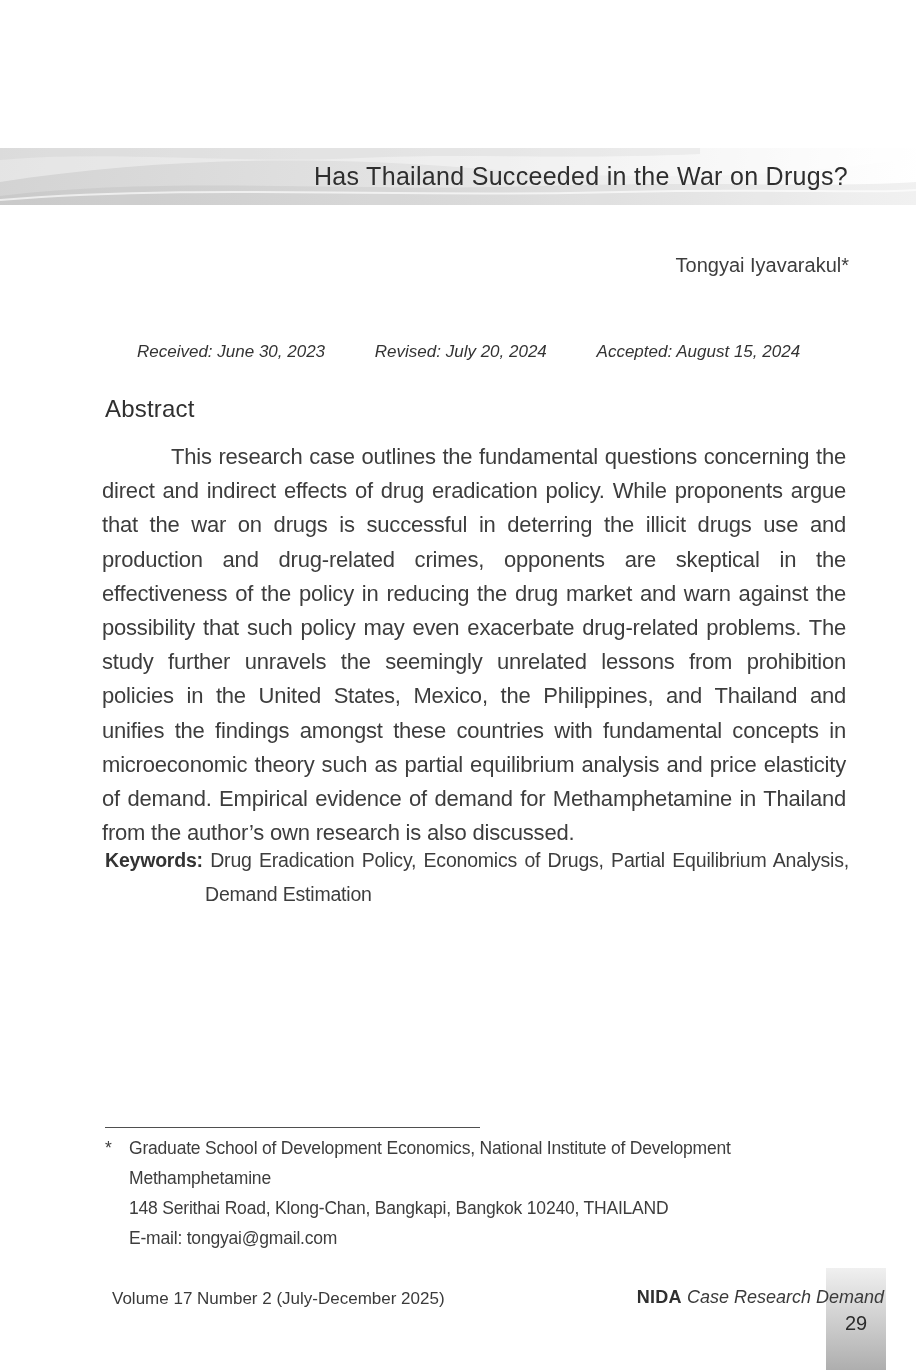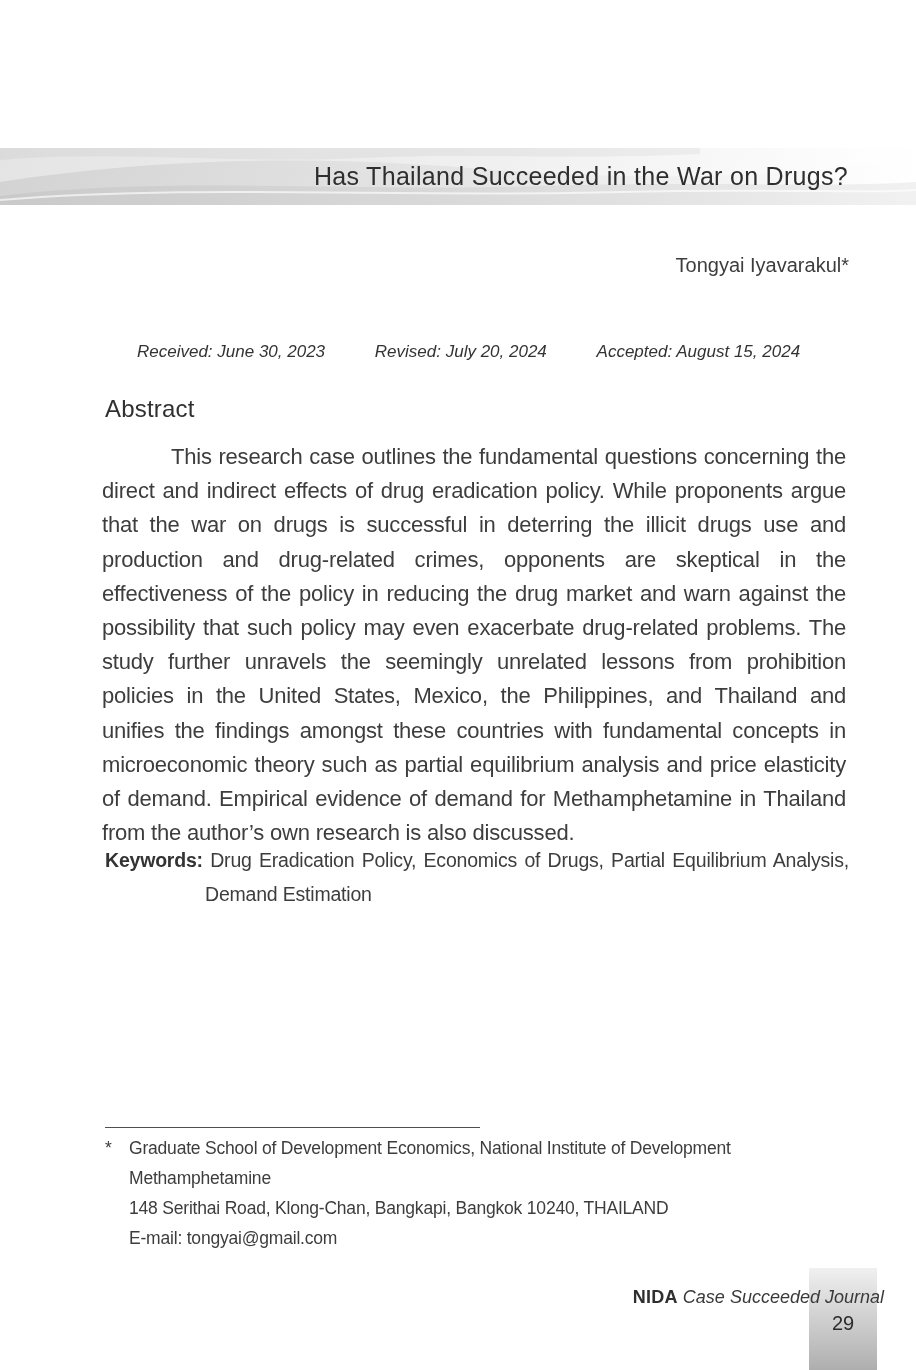--- a/index.html
+++ b/index.html
@@ -97,22 +97,22 @@
   .footer-journal {
     position: absolute; right: 32px; top: 1287px;
     font-size: 18px; color: #2f2f2f;
     white-space: nowrap; z-index: 2;
   }
   .j-bold { font-weight: 700; letter-spacing: 0.3px; }
   .j-italic { font-style: italic; margin-left: 5px; color: #3a3a3a; }
 
   
   .page-tab {
-    position: absolute; left: 809px; top: 1268px;
-    width: 68px; height: 102px;
+    position: absolute; left: 826px; top: 1268px;
+    width: 60px; height: 102px;
     background: linear-gradient(to bottom, #f0f0f0 0%, #dcdcdc 30%, #c6c6c6 65%, #aeaeae 100%);
     z-index: 1;
   }
   .page-num {
     position: absolute; top: 44px; left: 0;
     width: 100%; text-align: center;
     font-size: 20px; color: #2c2c2c;
   }
 </style>
 </head>
@@ -146,21 +146,22 @@
   <div class="footnote-rule"></div>
   <div class="footnote">
     <div class="fn-line">
       <span class="fn-marker">*</span>
       <span>Graduate School of Development Economics, National Institute of Development Methamphetamine</span>
     </div>
     <div class="fn-line">148 Serithai Road, Klong-Chan, Bangkapi, Bangkok 10240, THAILAND</div>
     <div class="fn-line">E-mail: tongyai@gmail.com</div>
   </div>
 
+  <div class="footer-volume">Volume 17 Number 2 (July-December 2025)</div>
   <div class="footer-journal">
-    <span class="j-bold">NIDA</span><span class="j-italic">Case Succeeded Journal</span>
+    <span class="j-bold">NIDA</span><span class="j-italic">Case Research Demand</span>
   </div>
 
   <div class="page-tab">
     <div class="page-num">29</div>
   </div>
 
 </div>
 
 </body></html>

